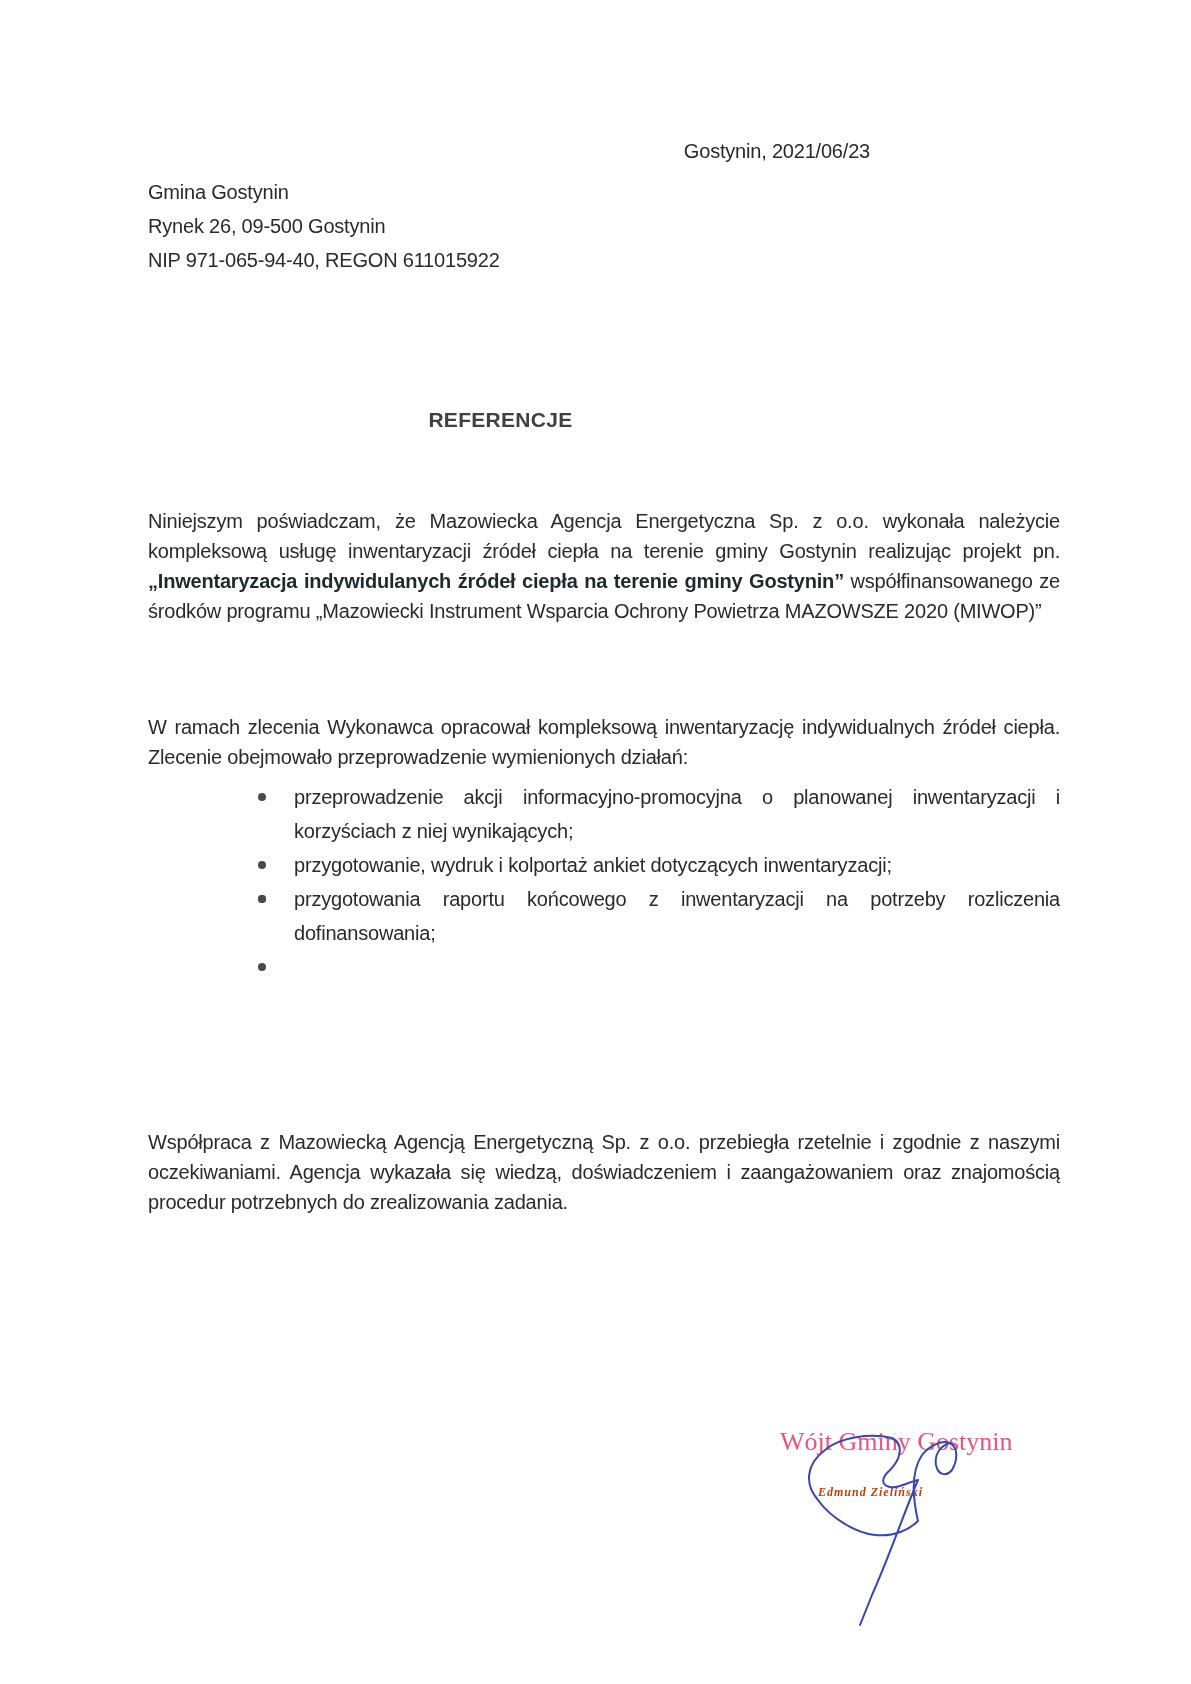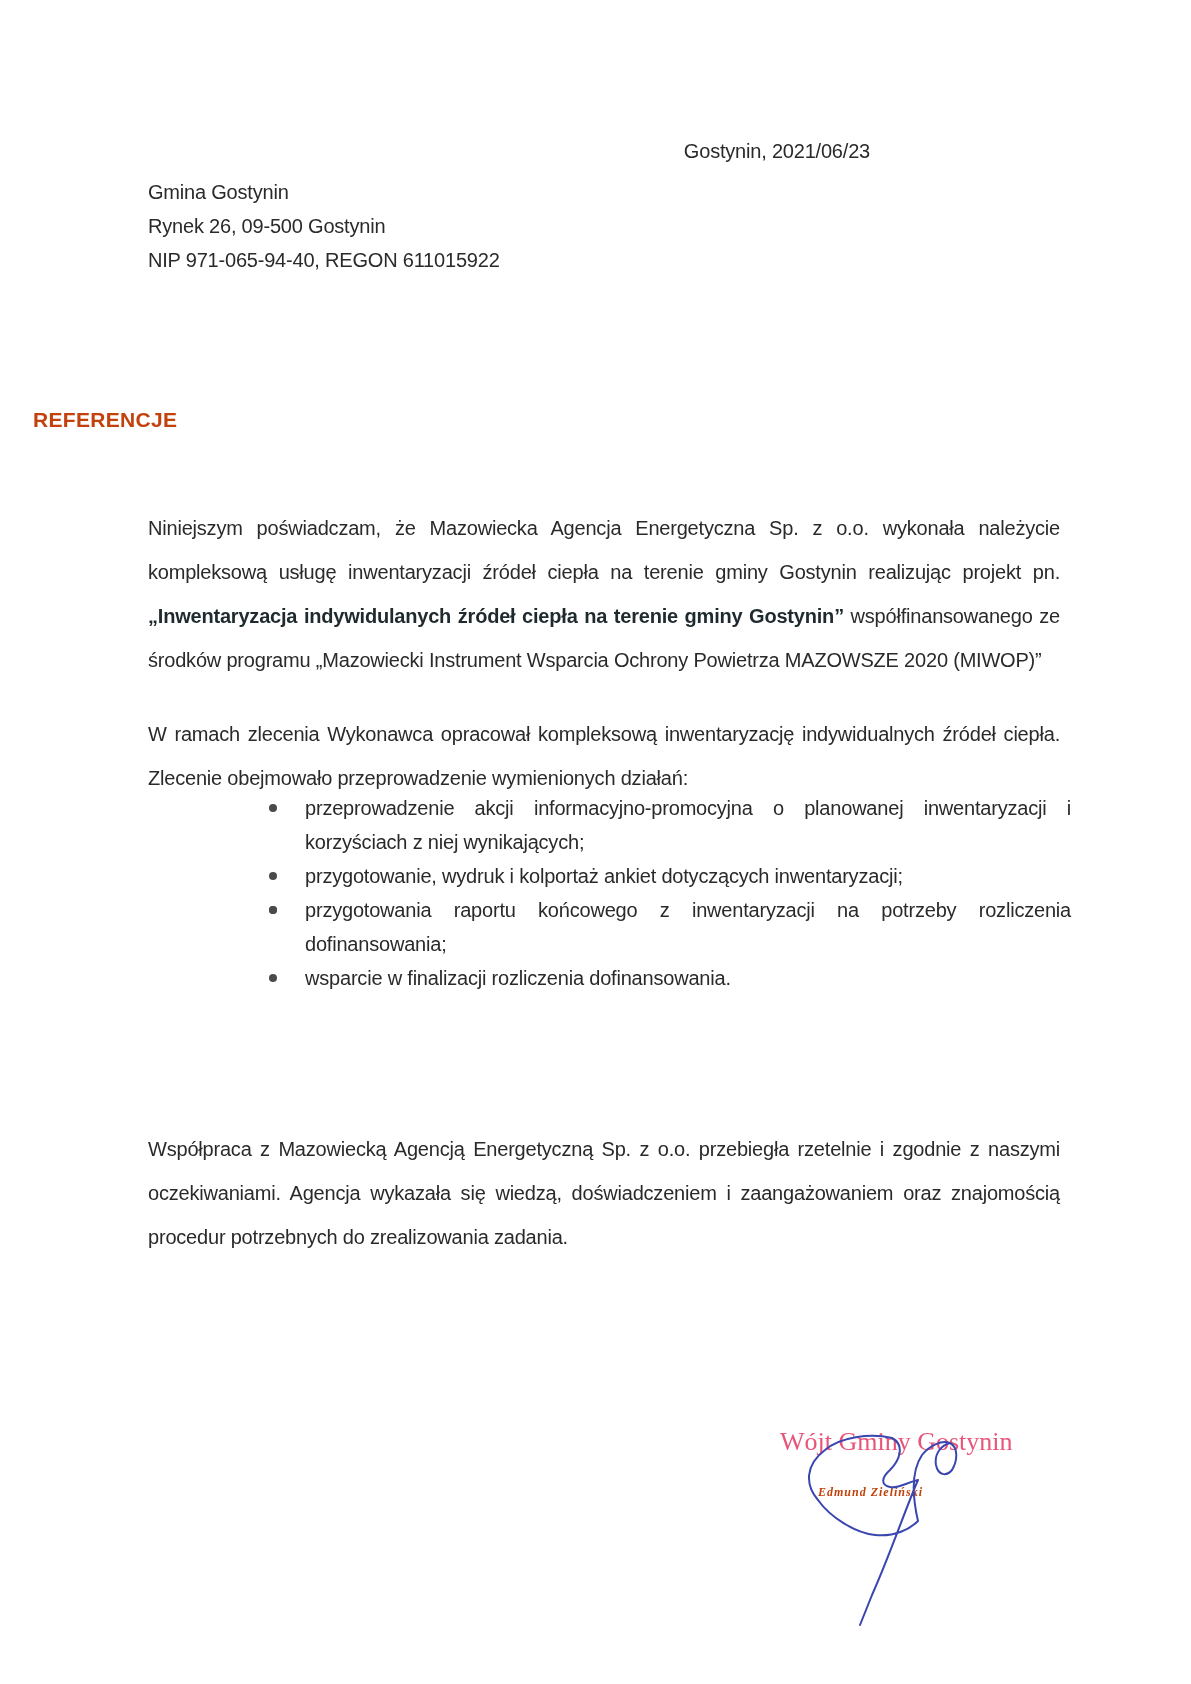--- a/index.html
+++ b/index.html
@@ -2,30 +2,30 @@
 <html><head>
 <meta charset="utf-8">
 <style>
   html, body { margin: 0; padding: 0; background: #ffffff; }
   body { width: 1191px; height: 1684px; position: relative; overflow: hidden;
          font-family: "Liberation Sans", "DejaVu Sans", sans-serif; color: #2a2a2a; }
   .page { position: absolute; left: 0; top: 0; width: 1001px; height: 1684px; }
   .txt { font-size: 20px; letter-spacing: -0.2px; }
   .date { position: absolute; top: 140px; right: 131px; text-align: right; }
   .sender { position: absolute; left: 148px; top: 175px; line-height: 34px; }
-  .title { position: absolute; left: 0; width: 100%; top: 408px; text-align: left;
-           font-weight: bold; font-size: 21px; color: #c2410c; letter-spacing: 0.3px; margin-left: 33px; }
-  .para { position: absolute; left: 148px; width: 912px; line-height: 44px;
+  .title { position: absolute; left: 0; width: 100%; top: 408px; text-align: center;
+           font-weight: bold; font-size: 21px; color: #404040; letter-spacing: 0.3px; }
+  .para { position: absolute; left: 148px; width: 912px; line-height: 30px;
           text-align: justify; }
   .p1 { top: 506px; }
   .p2 { top: 712px; }
   .p3 { top: 1127px; }
   .p4 { top: 1266px; }
   .bold { font-weight: bold; color: #1f2a2e; }
-  ul.list { position: absolute; left: 148px; width: 912px; top: 780px; margin: 11px;
+  ul.list { position: absolute; left: 148px; width: 912px; top: 780px; margin: 0;
             padding: 0; list-style: none; }
   ul.list li { position: relative; padding-left: 146px; line-height: 34px; text-align: justify; }
   ul.list li .bullet { position: absolute; left: 110px; top: 13px; width: 8px; height: 8px;
                        border-radius: 50%; background: #4a4a4a; }
   .stamp { position: absolute; left: 780px; top: 1425px; width: 280px; height: 220px; }
   .stamp-title { position: absolute; left: 0; top: 2px; font-family: "Liberation Serif", "DejaVu Serif", serif;
                  font-size: 26px; color: #e8557a; white-space: nowrap; }
   .stamp-name { position: absolute; left: 38px; top: 60px; font-family: "Liberation Serif", "DejaVu Serif", serif;
                 font-style: italic; font-weight: bold; font-size: 12px; color: #c2410c; letter-spacing: 1px; white-space: nowrap; }
   .signature { position: absolute; left: 770px; top: 1425px; width: 260px; height: 220px; }
@@ -49,21 +49,21 @@
     <span>Niniejszym poświadczam, że Mazowiecka Agencja Energetyczna Sp. z o.o. wykonała należycie kompleksową usługę inwentaryzacji źródeł ciepła na terenie gminy Gostynin realizując projekt pn. </span><span class="bold">„Inwentaryzacja indywidulanych źródeł ciepła na terenie gminy Gostynin”</span><span> współfinansowanego ze środków programu „Mazowiecki Instrument Wsparcia Ochrony Powietrza MAZOWSZE 2020 (MIWOP)”</span>
   </div>
 
   <div class="txt para p2">W ramach  zlecenia Wykonawca opracował kompleksową inwentaryzację indywidualnych źródeł ciepła. Zlecenie obejmowało przeprowadzenie wymienionych działań:</div>
 
   <ul class="txt list">
     <li><span class="bullet"></span><span>przeprowadzenie akcji informacyjno-promocyjna o planowanej inwentaryzacji i korzyściach z niej wynikających;</span></li>
     <li><span class="bullet"></span><span>przygotowanie, wydruk i kolportaż ankiet dotyczących inwentaryzacji;</span></li>
     <li><span class="bullet"></span></li>
     <li><span class="bullet"></span><span>przygotowania raportu końcowego z inwentaryzacji na potrzeby rozliczenia dofinansowania;</span></li>
-    <li><span class="bullet"></span><span>wsparcie w finalizacji rozliczenia dofinansowania.</span></li>
+    <li><span class="bullet"></span></li>
   </ul>
 
   <div class="txt para p3">Współpraca z Mazowiecką Agencją Energetyczną Sp. z o.o. przebiegła rzetelnie i zgodnie z naszymi oczekiwaniami. Agencja wykazała się wiedzą, doświadczeniem i zaangażowaniem oraz znajomością procedur potrzebnych do zrealizowania zadania.</div>
 
 
   <div class="stamp">
     <div class="stamp-title">Wójt Gminy Gostynin</div>
     <div class="stamp-name">Edmund Zieliński</div>
   </div>
 

